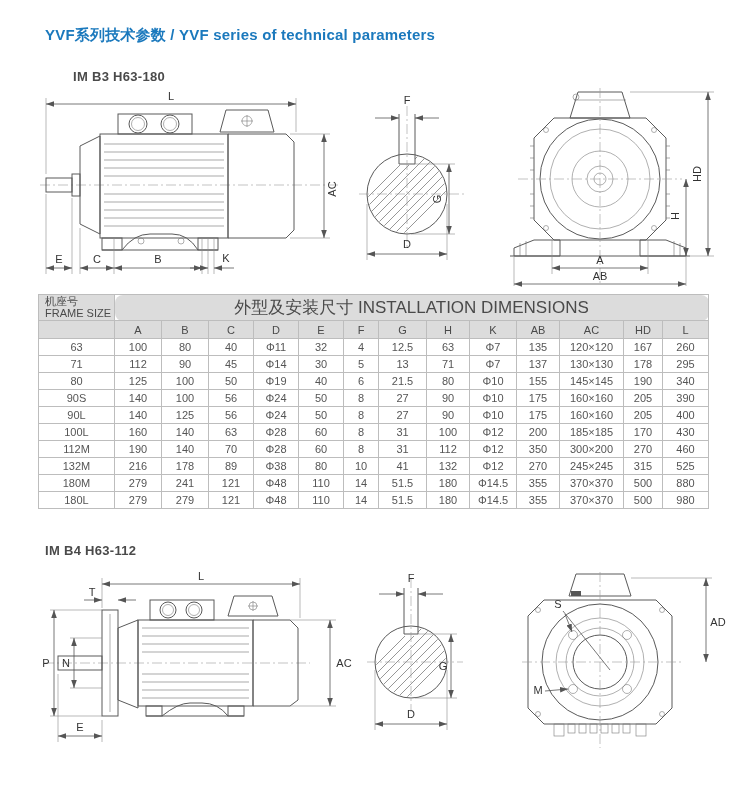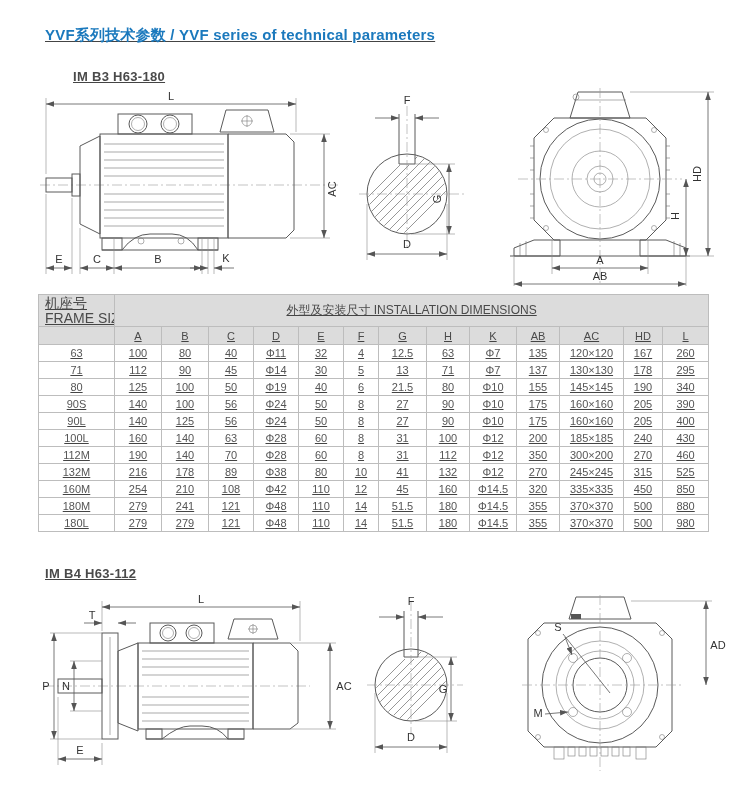--- a/index.html
+++ b/index.html
@@ -2,21 +2,21 @@
 <html><head>
 <meta charset="utf-8">
 <style>
   * { box-sizing: border-box; }
   html, body { margin: 0; padding: 0; background: #ffffff; }
   body {
     width: 734px; height: 808px; overflow: hidden;
     font-family: "Liberation Sans", sans-serif;
     color: #444;
   }
-  .page { padding: 26px 8px 0 38px; text-decoration: underline; }
+  .page { padding: 26px 8px 0 38px; }
 
   .page-title {
     font-size: 15px; font-weight: bold; color: #1b79bd;
     margin: 0 0 0 7px; letter-spacing: 0.2px;
   }
   .section-heading {
     font-size: 13px; font-weight: bold; color: #4a4a4a;
     margin: 0 0 4px 7px; letter-spacing: 0.3px;
   }
   .section-heading.first { margin-top: 24px; padding-left: 28px; }
@@ -45,24 +45,24 @@
     font-size: 11px; color: #555;
   }
   table.dims th, table.dims td {
     border: 1px solid #bdbdbd;
     text-align: center; padding: 1px 2px;
     font-weight: normal; overflow: hidden; white-space: nowrap;
   }
   table.dims thead th { background: #dcdcdc; color: #4a4a4a; }
   table.dims .frame-header {
     text-align: left; padding-left: 6px; line-height: 1.05;
-    font-size: 14px;
+    font-size: 11px;
   }
   table.dims .frame-header span { display: block; }
-  table.dims .span-header { font-size: 12px; height: 24px; }
+  table.dims .span-header { font-size: 17px; height: 24px; border-radius: 8px; }
   table.dims .col-row th { height: 18px; }
   table.dims tbody td { height: 17px; background: #fff; }
 </style>
 </head>
 <body>
 
 <div class="page">
 
   <h1 class="page-title">YVF系列技术参数 / YVF series of technical parameters</h1>
 
@@ -385,21 +385,21 @@
           <td>140</td>
           <td>63</td>
           <td>Φ28</td>
           <td>60</td>
           <td>8</td>
           <td>31</td>
           <td>100</td>
           <td>Φ12</td>
           <td>200</td>
           <td>185×185</td>
-          <td>240</td>
+          <td>170</td>
           <td>430</td>
         </tr>
         <tr>
           <td>112M</td>
           <td>190</td>
           <td>140</td>
           <td>70</td>
           <td>Φ28</td>
           <td>60</td>
           <td>8</td>
@@ -419,36 +419,20 @@
           <td>Φ38</td>
           <td>80</td>
           <td>10</td>
           <td>41</td>
           <td>132</td>
           <td>Φ12</td>
           <td>270</td>
           <td>245×245</td>
           <td>315</td>
           <td>525</td>
-        </tr>
-        <tr>
-          <td>160M</td>
-          <td>254</td>
-          <td>210</td>
-          <td>108</td>
-          <td>Φ42</td>
-          <td>110</td>
-          <td>12</td>
-          <td>45</td>
-          <td>160</td>
-          <td>Φ14.5</td>
-          <td>320</td>
-          <td>335×335</td>
-          <td>450</td>
-          <td>850</td>
         </tr>
         <tr>
           <td>180M</td>
           <td>279</td>
           <td>241</td>
           <td>121</td>
           <td>Φ48</td>
           <td>110</td>
           <td>14</td>
           <td>51.5</td>

